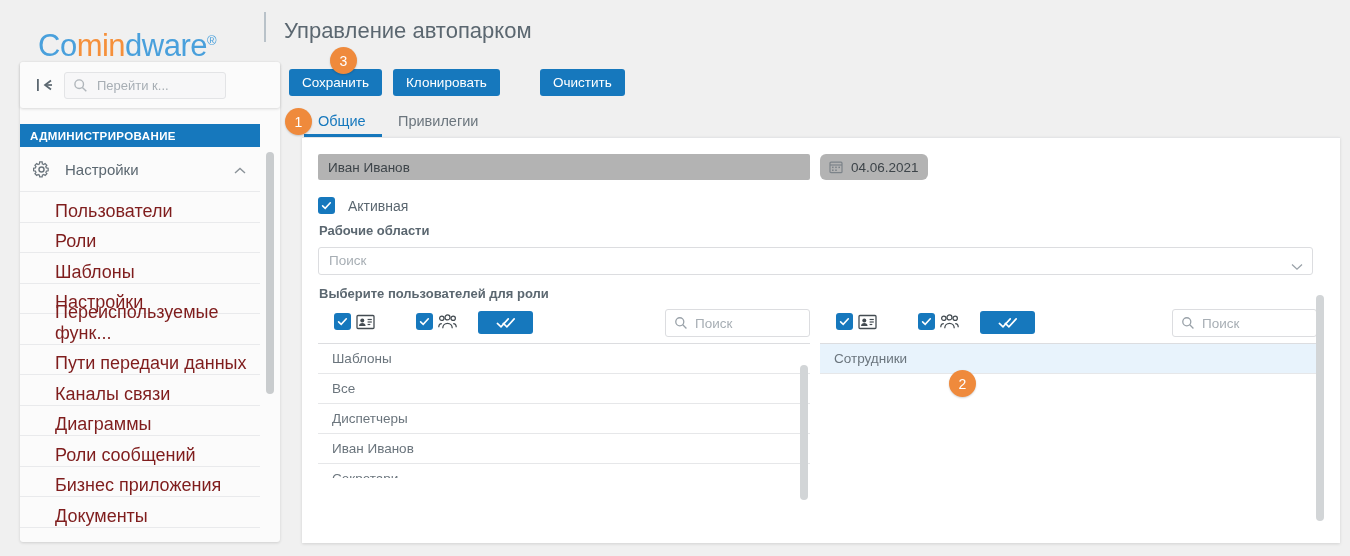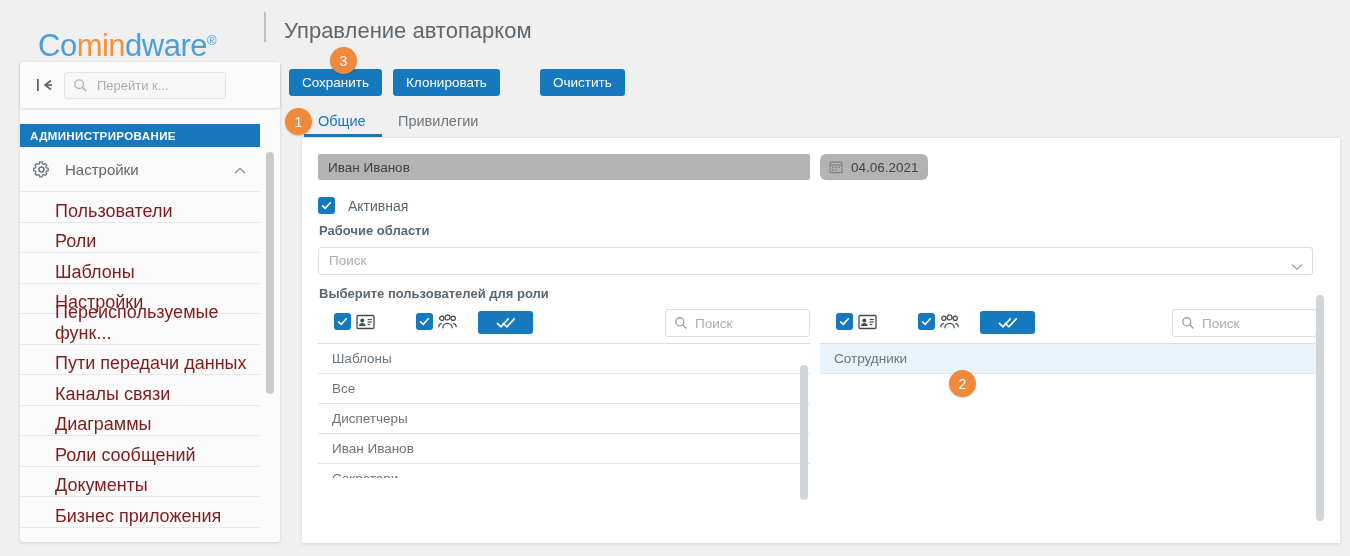--- a/index.html
+++ b/index.html
@@ -319,24 +319,24 @@
   <div class="nav-item">
       <span>Каналы связи</span>
     </div>
   <div class="nav-item">
       <span>Диаграммы</span>
     </div>
   <div class="nav-item">
       <span>Роли сообщений</span>
     </div>
   <div class="nav-item">
+      <span>Бизнес приложения</span>
+    </div>
+  <div class="nav-item">
       <span>Документы</span>
-    </div>
-  <div class="nav-item">
-      <span>Бизнес приложения</span>
     </div>
 </div>
 
 <div id="sidebar-scroll-track">
   <div id="sidebar-scroll-thumb"></div>
 </div>
 
 <button class="btn" id="btn-save">Сохранить</button>
 <button class="btn" id="btn-clone">Клонировать</button>
 <button class="btn" id="btn-clear">Очистить</button>

